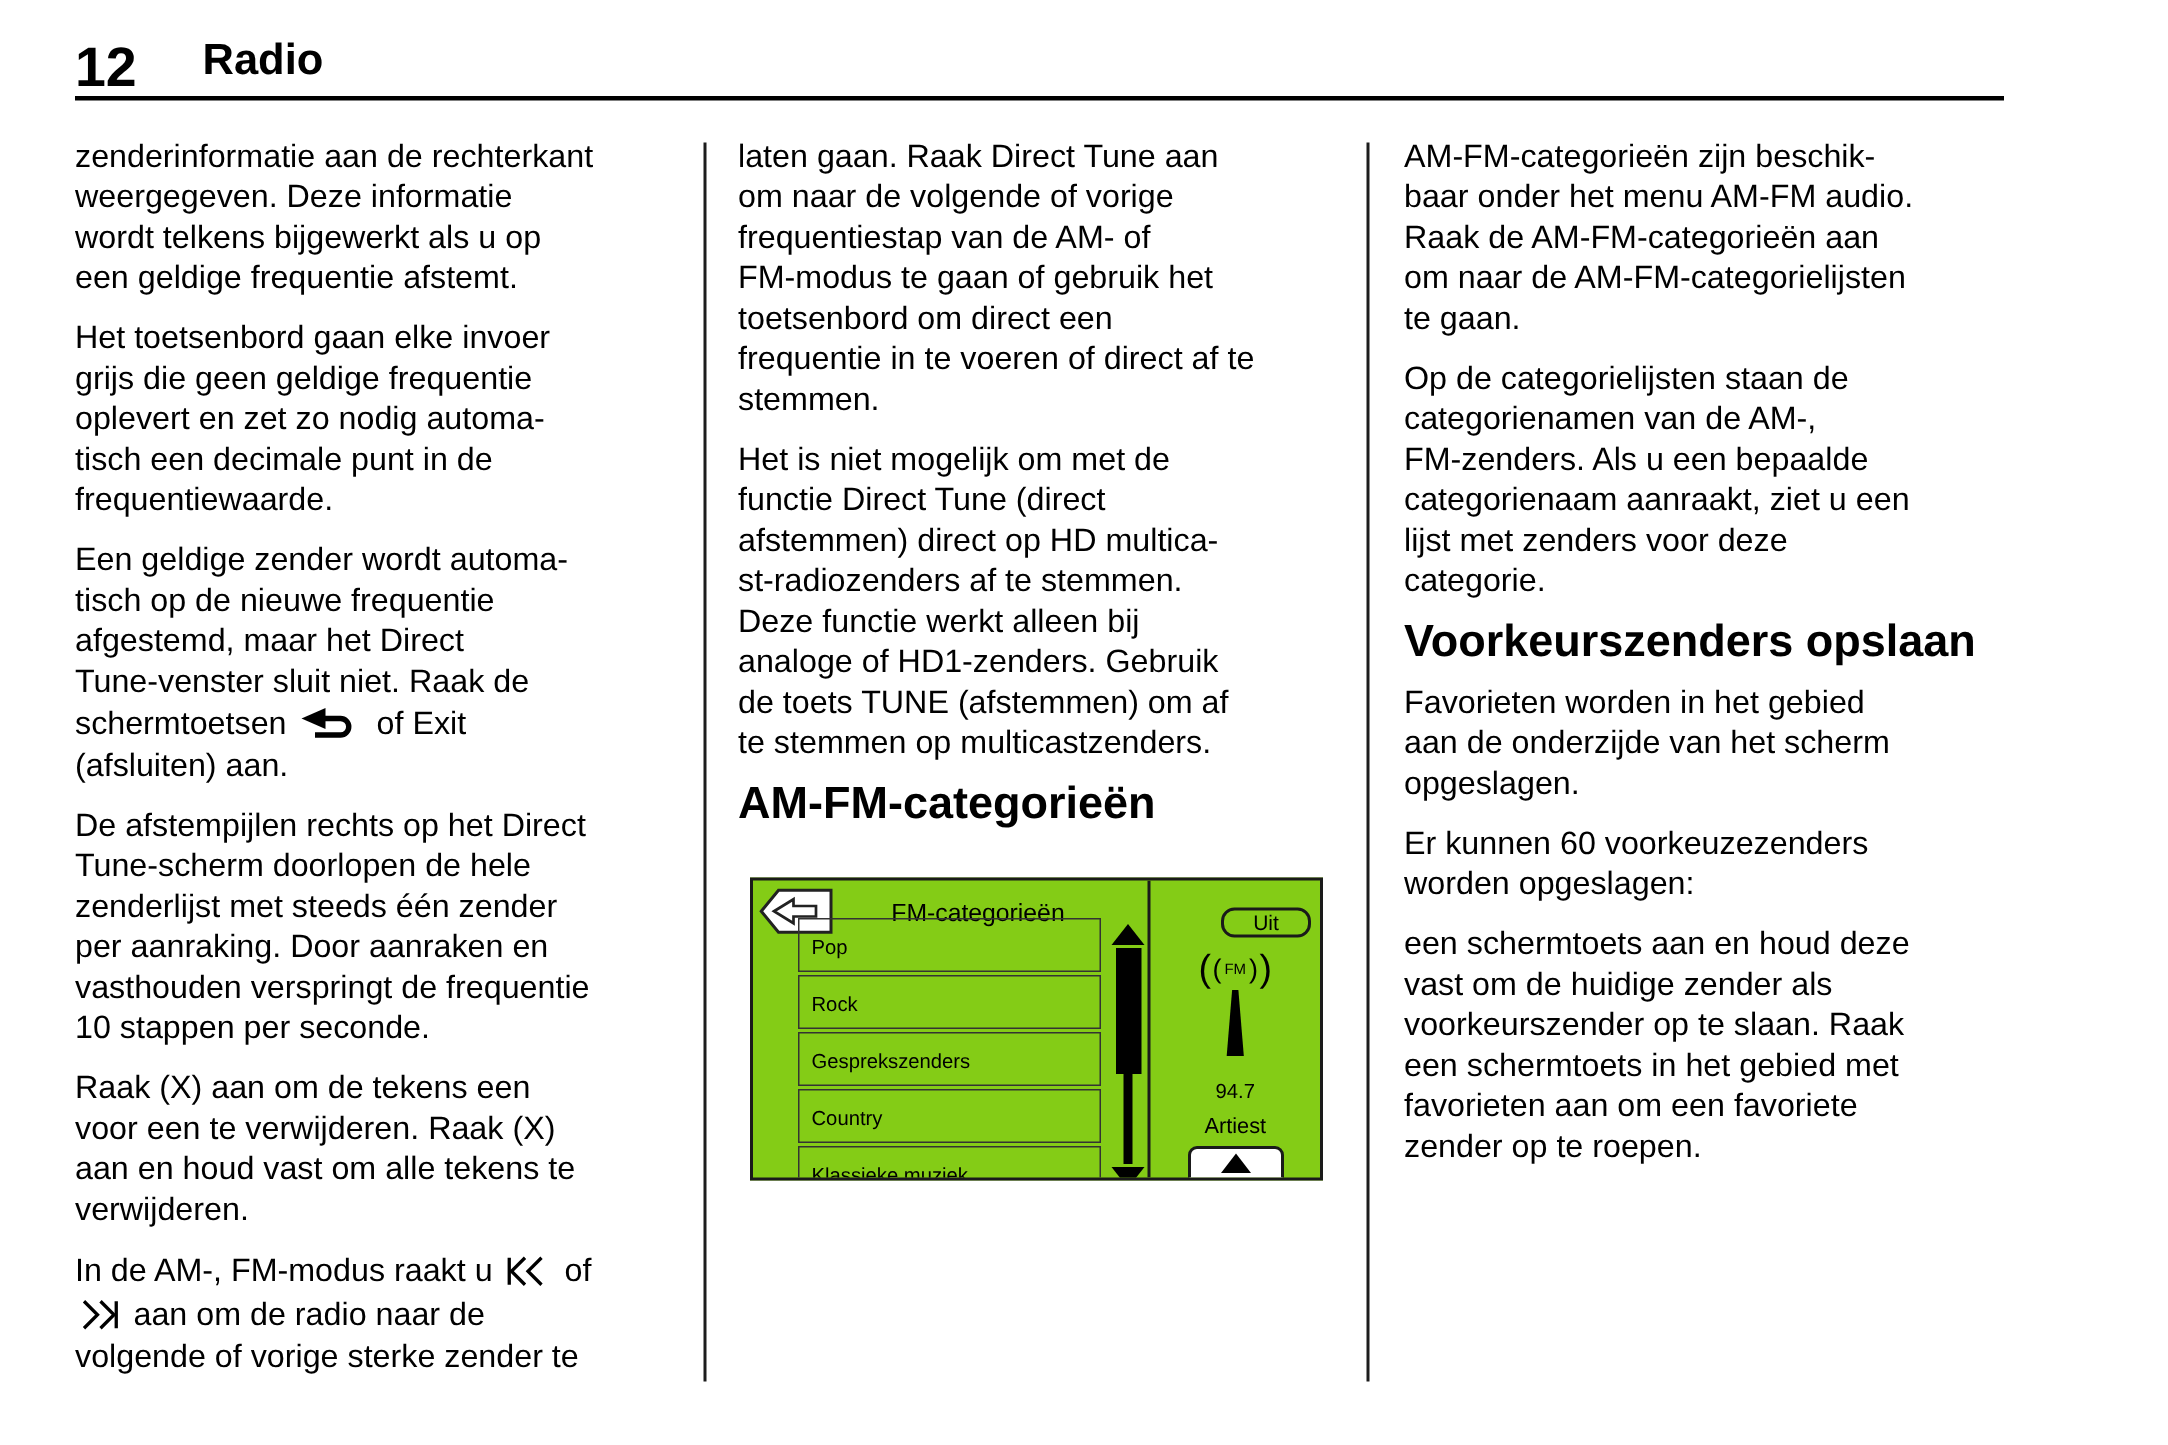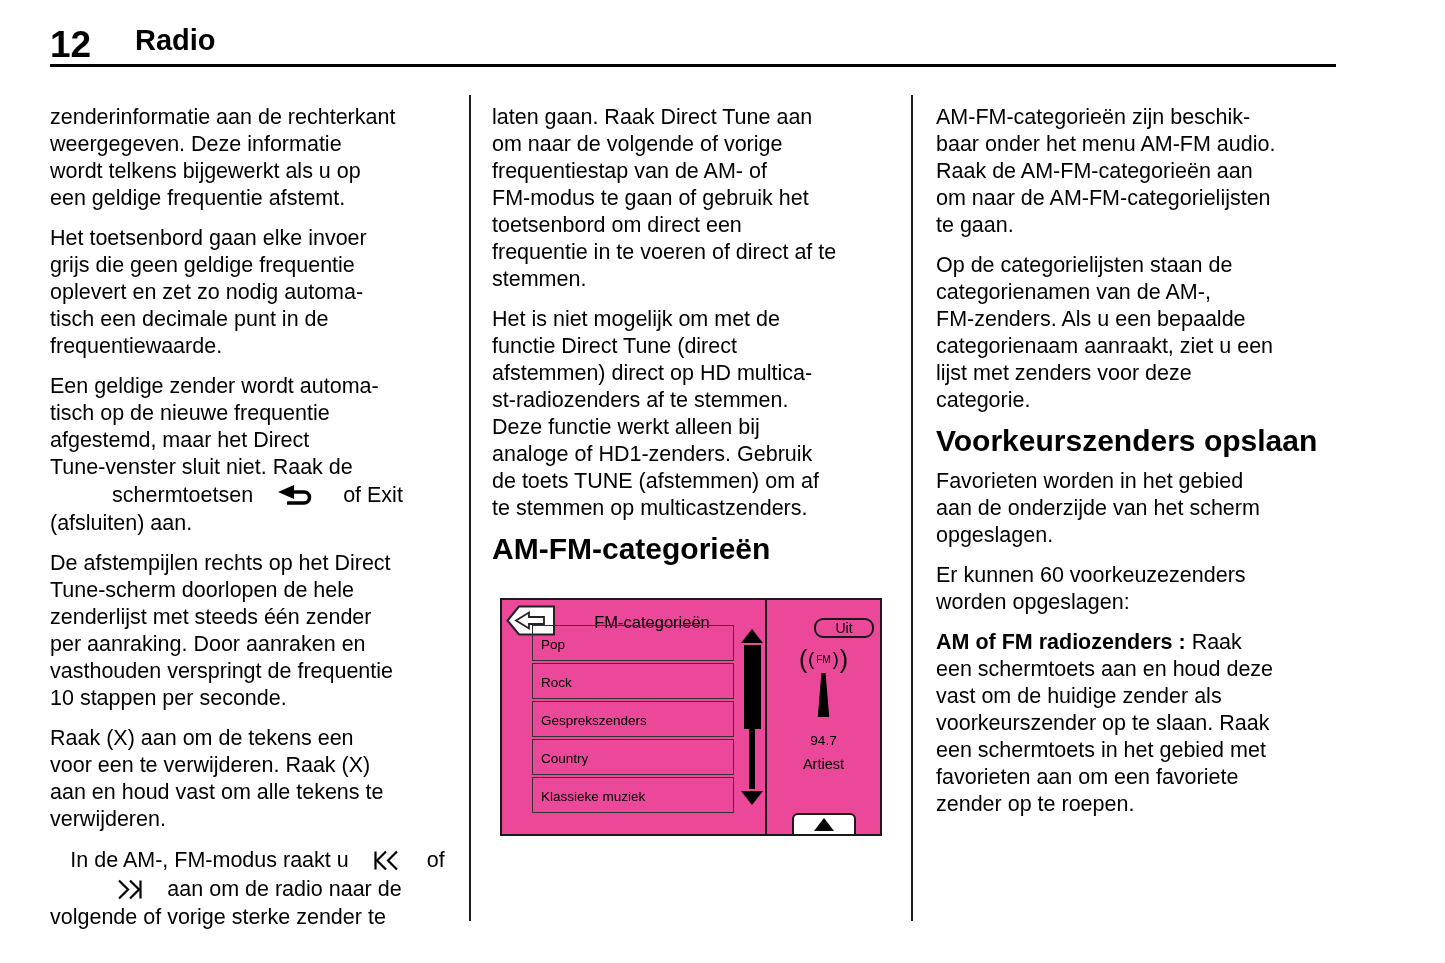--- a/index.html
+++ b/index.html
@@ -6,36 +6,36 @@
   html,body { width:1445px; height:963px; background:#ffffff; color:#000;
     font-family:"Liberation Sans", sans-serif; }
   .page { position:relative; width:1445px; height:963px; overflow:hidden; }
 
   
   .hdr-num { position:absolute; left:50px; top:24px; font-size:37px; font-weight:bold; }
   .hdr-title { position:absolute; left:135px; top:24px; font-size:29px; font-weight:bold; }
   .hdr-rule { position:absolute; left:50px; top:64px; width:1286px; height:3px; background:#000; }
 
   
-  .col { position:absolute; top:91px; font-size:21.5px; line-height:27px;margin-top:13px; }
+  .col { position:absolute; top:91px; font-size:21.5px; line-height:27px; }
   .col-1 { left:50px;  width:415px; }
   .col-2 { left:492px; width:418px; }
   .col-3 { left:936px; width:398px; }
   .vsep { position:absolute; top:95px; height:826px; width:2px; background:#1c1c1c; }
   .vsep-1 { left:469px; } .vsep-2 { left:911px; }
 
   .lines { white-space:pre-line; margin:0 0 13px 0; }
-  .iconline { display:flex; align-items:center; gap:24px; min-height:29px;justify-content:center; }
+  .iconline { display:flex; align-items:center; gap:9px; min-height:29px; }
   .col h2 { font-size:30px; font-weight:bold; margin:10px 0 14px 0; }
   .inl-icon { flex:0 0 auto; display:inline-block; }
   b.lead { font-weight:bold; }
 
   
-  .figure { position:relative; margin:36px 0 0 8px; width:382px; height:238px;
-    border:2px solid #1a1a1a; background:#ec4899; overflow:hidden; }
+  .figure { position:relative; margin:36px 0 0 8px; width:382px; height:202px;
+    border:2px solid #1a1a1a; background:#84cc16; overflow:hidden; }
   .fig-divider { position:absolute; left:263px; top:0; width:2px; height:100%; background:#1a1a1a; }
   .fig-back { position:absolute; left:4px; top:5px; }
   .fig-title { position:absolute; left:62px; top:9px; width:176px; text-align:center; font-size:16.5px; }
   .fig-list { position:absolute; left:30px; top:25px; width:202px; }
   .fig-row { height:36px; border:1px solid #333; margin-bottom:2px; padding:5px 12px 0 8px; font-size:13.5px; }
   .fig-scroll { position:absolute; left:237px; top:29px; width:26px; }
   .tri { width:0; height:0; margin:0 auto; }
   .tri-up   { border-left:11px solid transparent; border-right:11px solid transparent; border-bottom:14px solid #000; }
   .tri-down { border-left:11px solid transparent; border-right:11px solid transparent; border-top:14px solid #000; }
   .scroll-thumb { width:17px; height:84px; background:#000; margin:2px auto 0; }
@@ -205,24 +205,20 @@
 categorienaam aanraakt, ziet u een
 lijst met zenders voor deze
 categorie.</p>
     <h2>Voorkeurszenders opslaan</h2>
     <p class="lines">Favorieten worden in het gebied
 aan de onderzijde van het scherm
 opgeslagen.</p>
     <p class="lines">Er kunnen 60 voorkeuzezenders
 worden opgeslagen:</p>
     <div>
-      <div>
-        <b class="lead">AM of FM radiozenders :</b>
-        <span>Raak</span>
-      </div>
       <p class="lines">een schermtoets aan en houd deze
 vast om de huidige zender als
 voorkeurszender op te slaan. Raak
 een schermtoets in het gebied met
 favorieten aan om een favoriete
 zender op te roepen.</p>
     </div>
   </div>
 
 </div>

